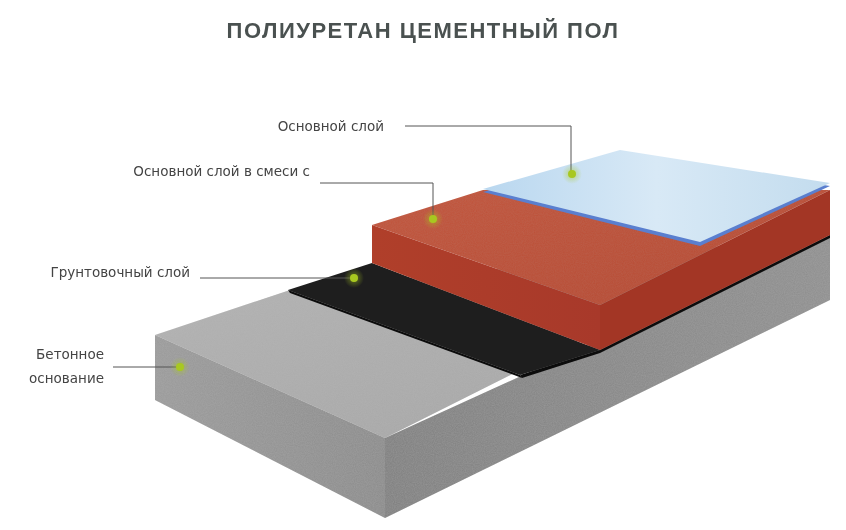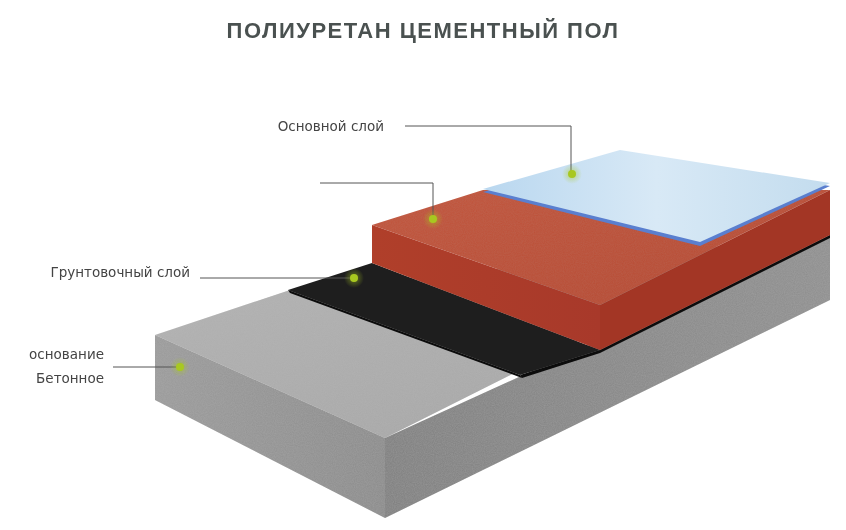--- a/index.html
+++ b/index.html
@@ -99,20 +99,21 @@
   </g>
   <g>
     <circle cx="180" cy="367" r="10" fill="url(#glow)"></circle>
     <circle cx="180" cy="367" r="4" fill="#a8c820"></circle>
   </g>
 </svg>
 
 <div class="label" style="left:200px; top:114px; width:184px;">Основной слой</div>
 
 <div class="label" style="left:60px; top:159px; width:250px;">
+  <div>Основной слой в смеси с</div>
 </div>
 
 <div class="label" style="left:10px; top:260px; width:180px;">Грунтовочный слой</div>
 
 <div class="label" style="left:0px; top:342px; width:104px;">
+  <div>Бетонное</div>
   <div>основание</div>
-  <div>Бетонное</div>
 </div>
 
 </body></html>

